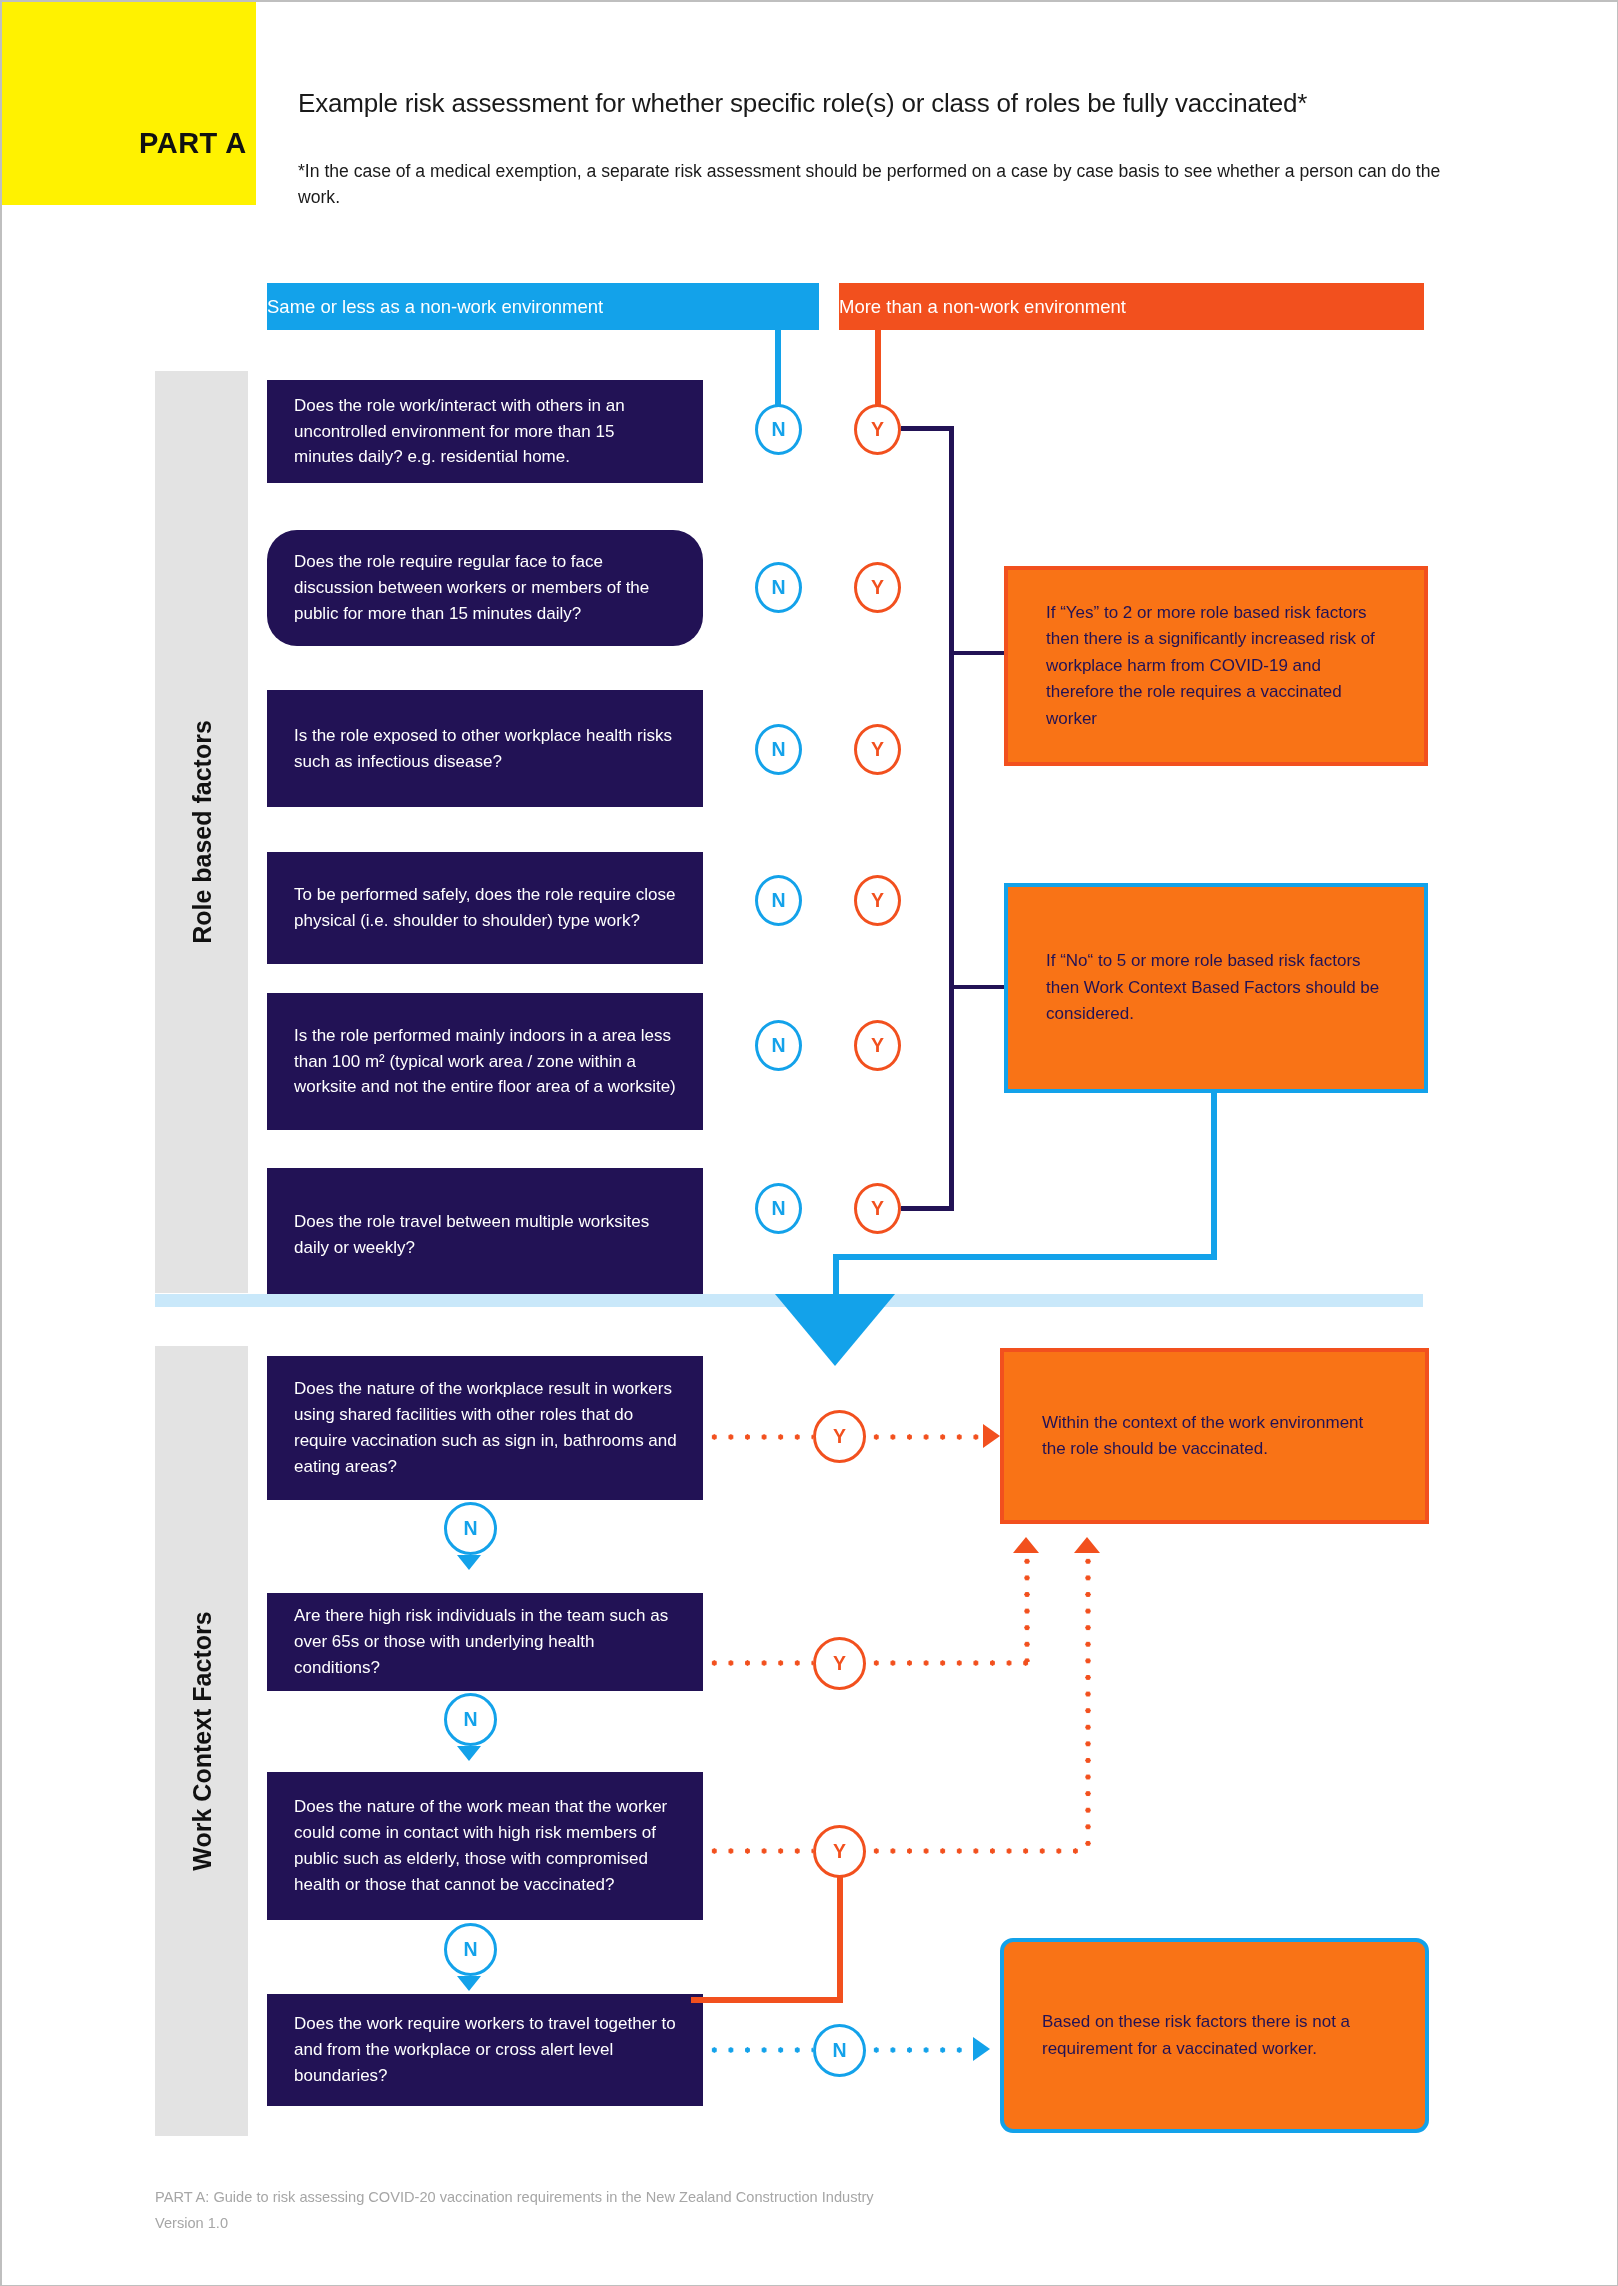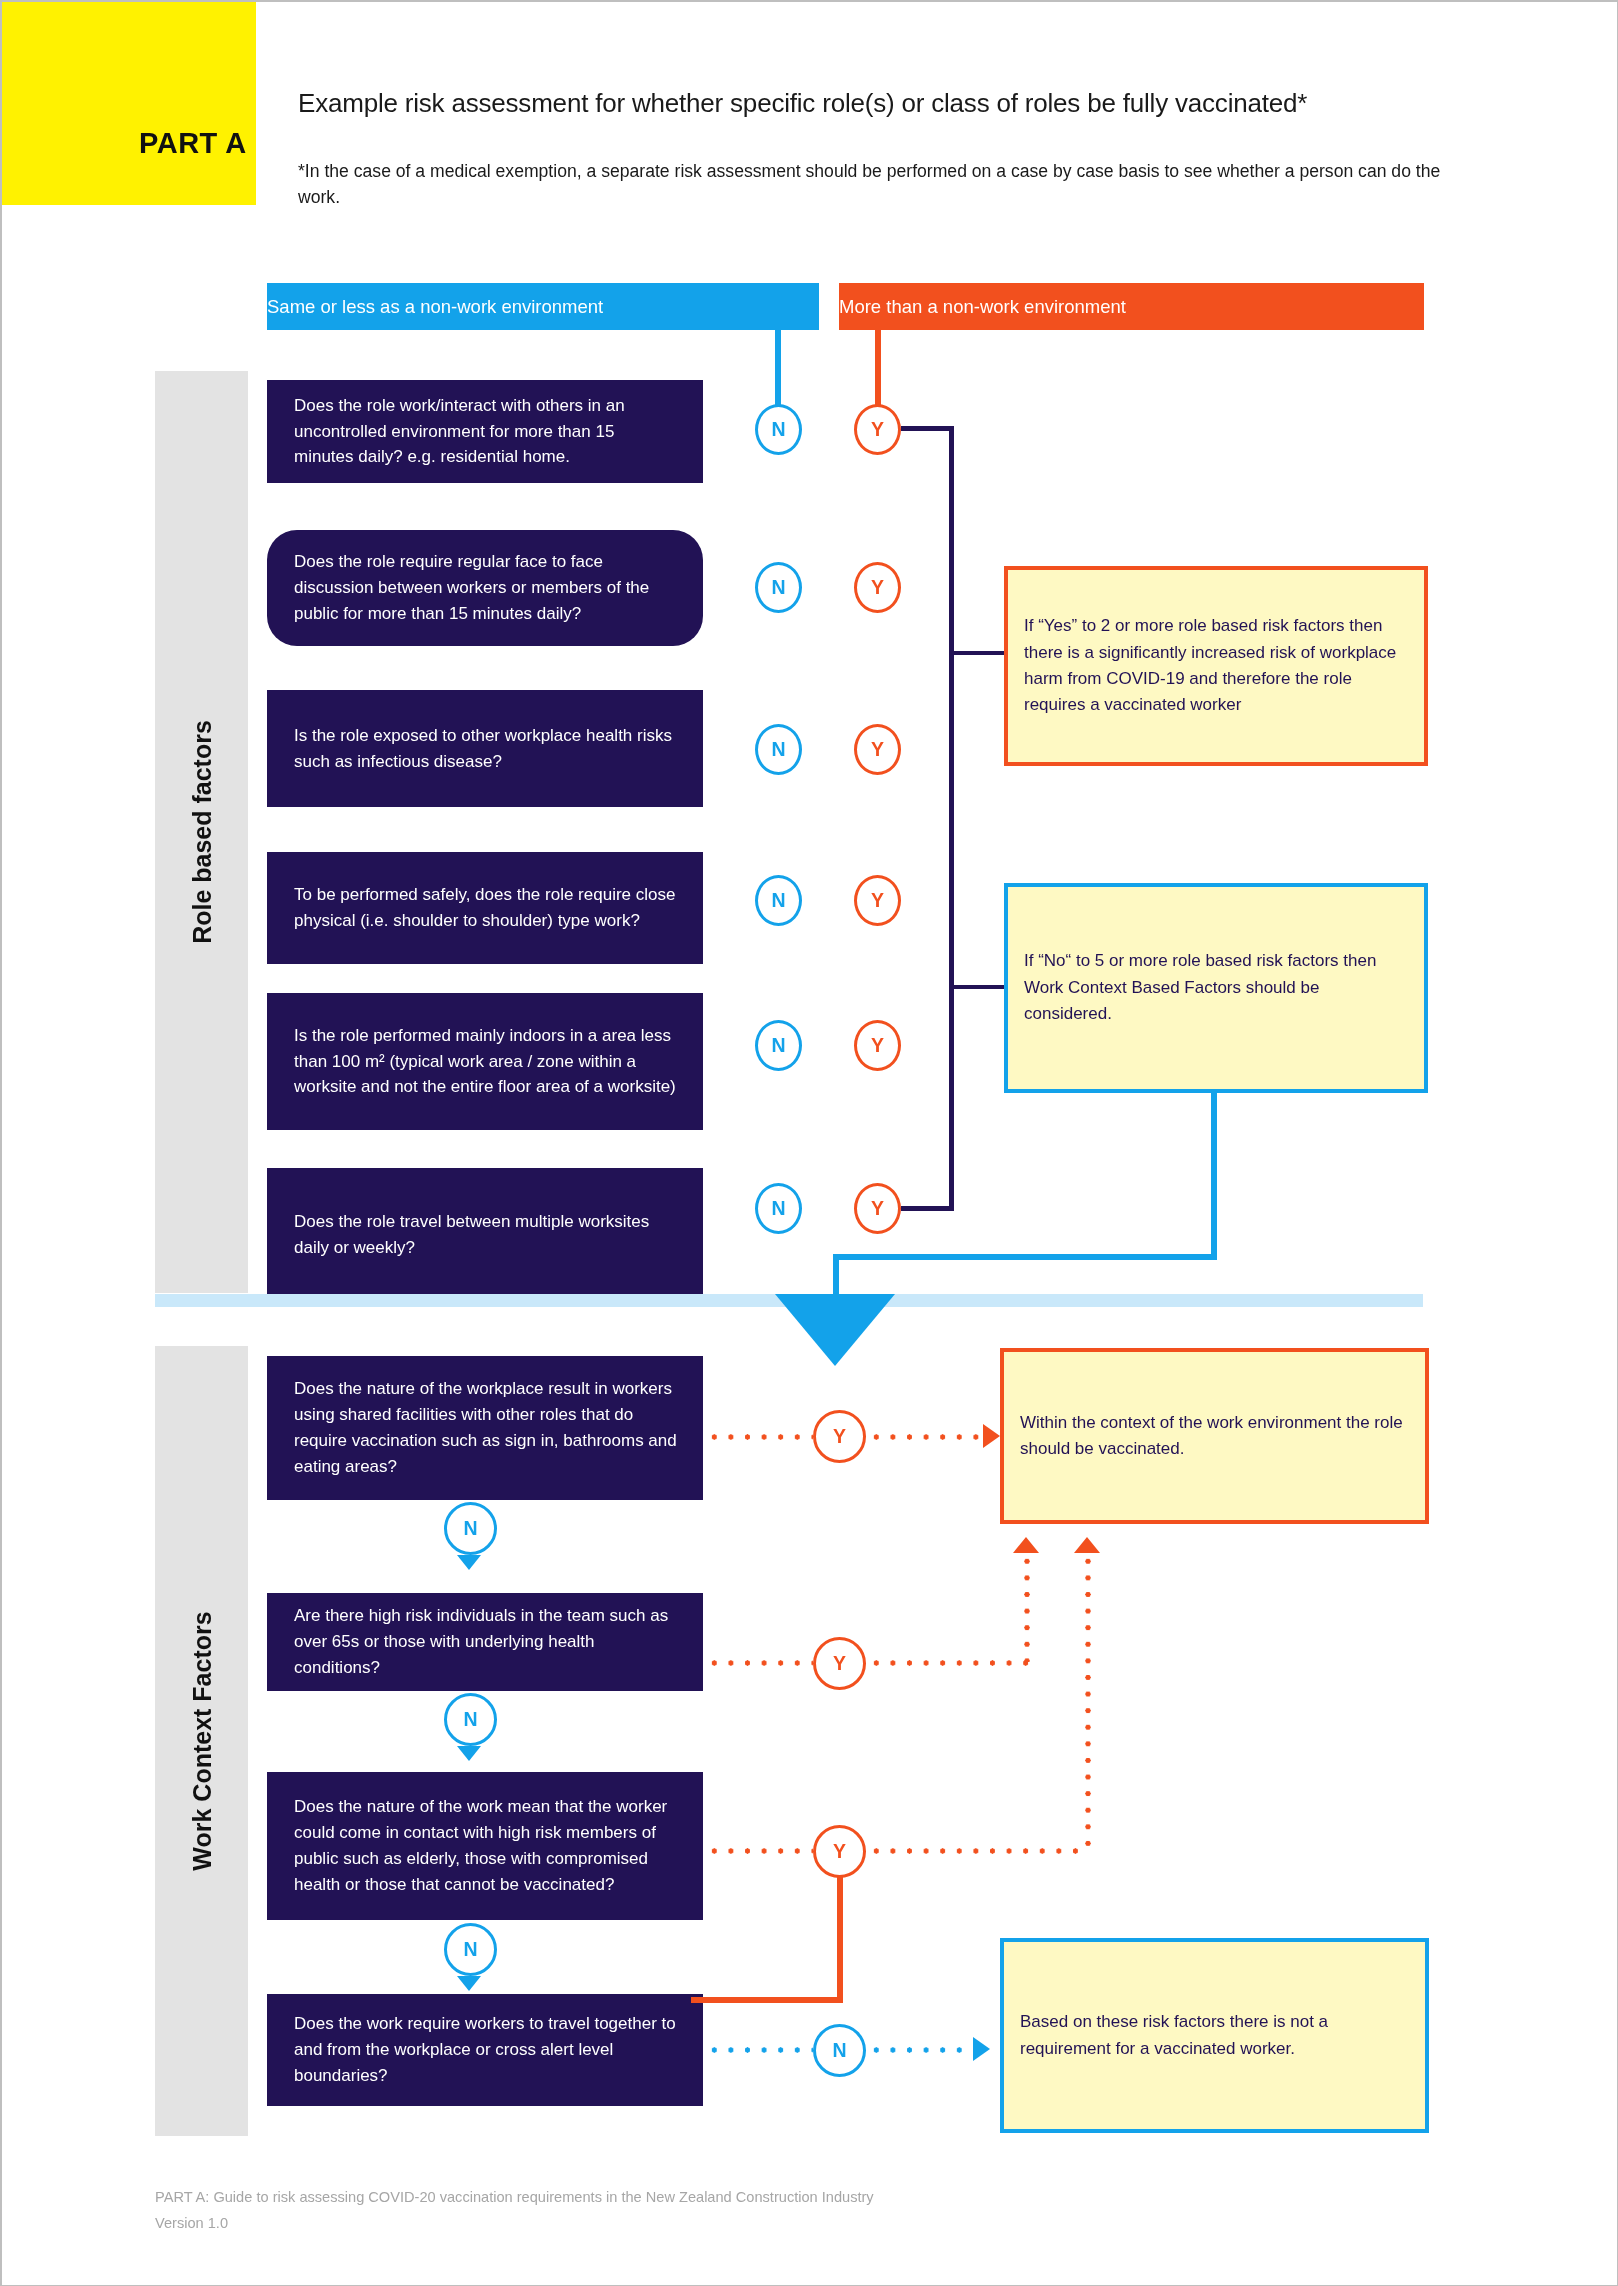--- a/index.html
+++ b/index.html
@@ -120,24 +120,24 @@
   }
   .circ.n { border: 3.9px solid #13a2ea; color: #13a2ea; }
   .circ.y { border: 3.9px solid #f2501e; color: #f2501e; }
   .circ.sm { width: 47px; height: 51px; }
   .circ.md { width: 53px; height: 53px; }
 
   
   .callout {
     position: absolute;
     box-sizing: border-box;
-    background: #fef9c3;
+    background: #f97316;
     display: flex;
     align-items: center;
-    padding: 0 16px;
+    padding: 0 38px;
     font-size: 17px;
     line-height: 1.55;
     color: #221255;
     z-index: 5;
   }
   .callout.orange { border: 4.9px solid #f2501e; }
   .callout.blue { border: 4.9px solid #13a2ea; }
 
   
   .line { position: absolute; z-index: 2; }
@@ -299,21 +299,21 @@
   <div class="line ln-orange" style="left:835px; top:1874px; width:5.9px; height:127px;"></div>
   <div class="line ln-orange" style="left:689px; top:1995px; width:152px; height:5.9px;"></div>
 
   <div class="dots-h c-blue" style="left:704px; top:2045px; width:107px;"></div>
   <div class="circ n md" style="left:811px; top:2022px;">N</div>
   <div class="dots-h c-blue" style="left:866px; top:2045px; width:107px;"></div>
   <div class="tri tri-right-b" style="left:971px; top:2035px;"></div>
 
   <div class="callout orange" style="left:998px; top:1346px; width:429px; height:176px;">Within the context of the work environment the role should be vaccinated.</div>
 
-  <div class="callout blue" style="left:998px; top:1936px; width:429px; height:195px;">Based on these risk factors there is not a requirement for a vaccinated worker.</div>
+  <div class="callout blue" style="left:998px; top:1936px; width:429px; height:195px;border-radius:13px;">Based on these risk factors there is not a requirement for a vaccinated worker.</div>
 
   <div class="footer">
     <div>PART A: Guide to risk assessing COVID-20 vaccination requirements in the New Zealand Construction Industry</div>
     <div>Version 1.0</div>
   </div>
 
 </div>
 
 
 </body></html>

